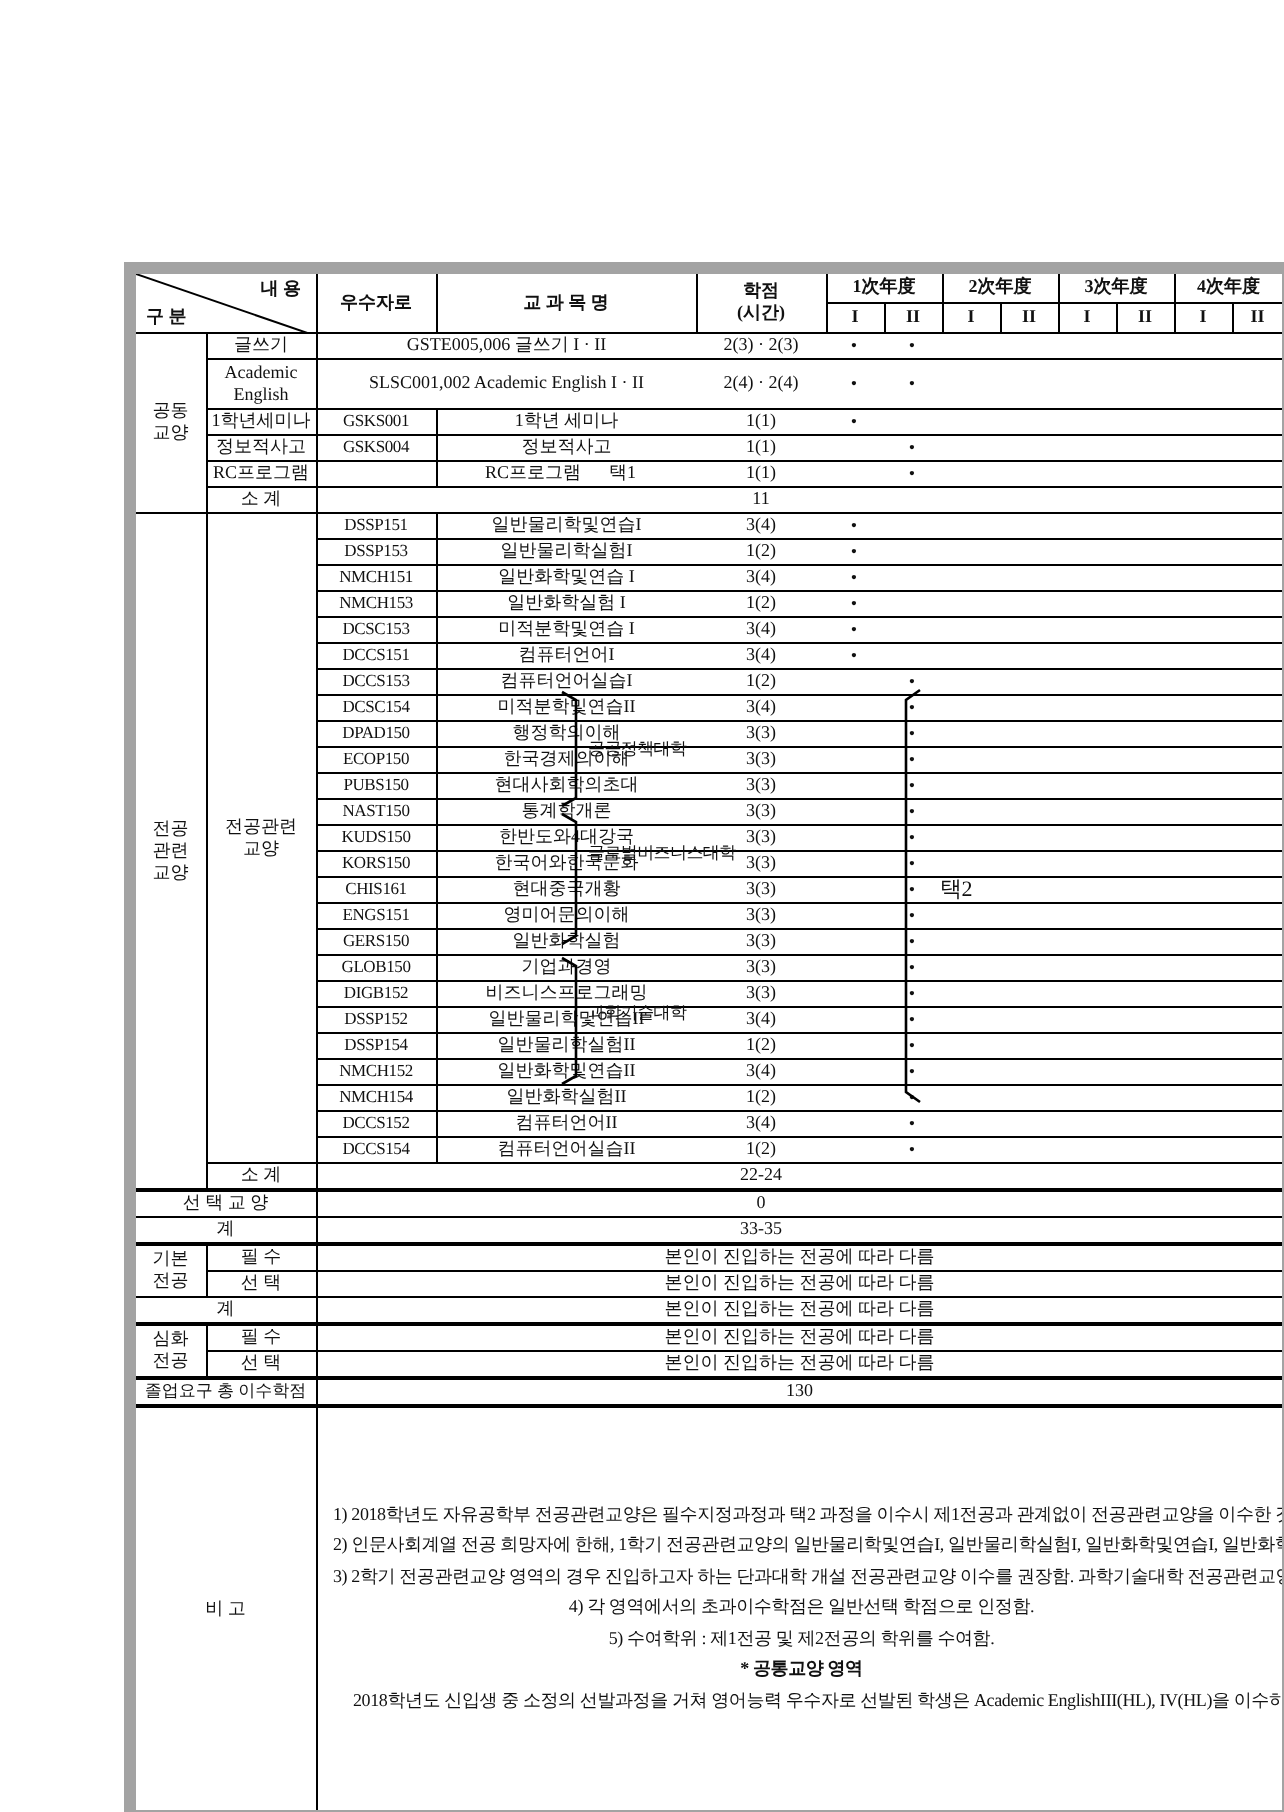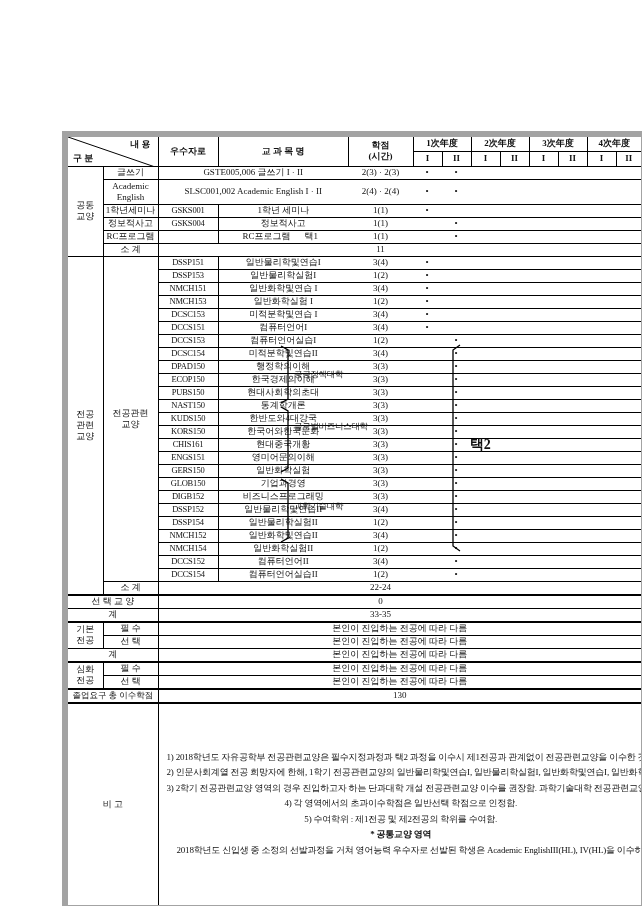--- a/index.html
+++ b/index.html
@@ -33,21 +33,21 @@
   td.remarks-cell{vertical-align:top;text-align:left;white-space:normal;}
   .remarks{padding:4px 6px 4px 8px;font-size:9px;line-height:15.5px;
            letter-spacing:-0.2px;}
   .note{padding-left:14px;text-indent:-14px;}
   .cat-title{font-weight:bold;}
   .cat-text{padding-left:10px;}
   
   svg.overlay{position:absolute;left:0;top:0;pointer-events:none;}
   .grp-label{position:absolute;font-size:8.5px;line-height:12px;
              letter-spacing:-0.3px;}
-  .grp-label.b{font-weight:bold;font-size:14px;}
+  .grp-label.b{font-weight:normal;font-size:11px;}
 </style>
 </head>
 <body>
 
 <div class="page">
 
   <table class="main">
     <colgroup>
       <col style="width:38px">
         <col style="width:55px">

